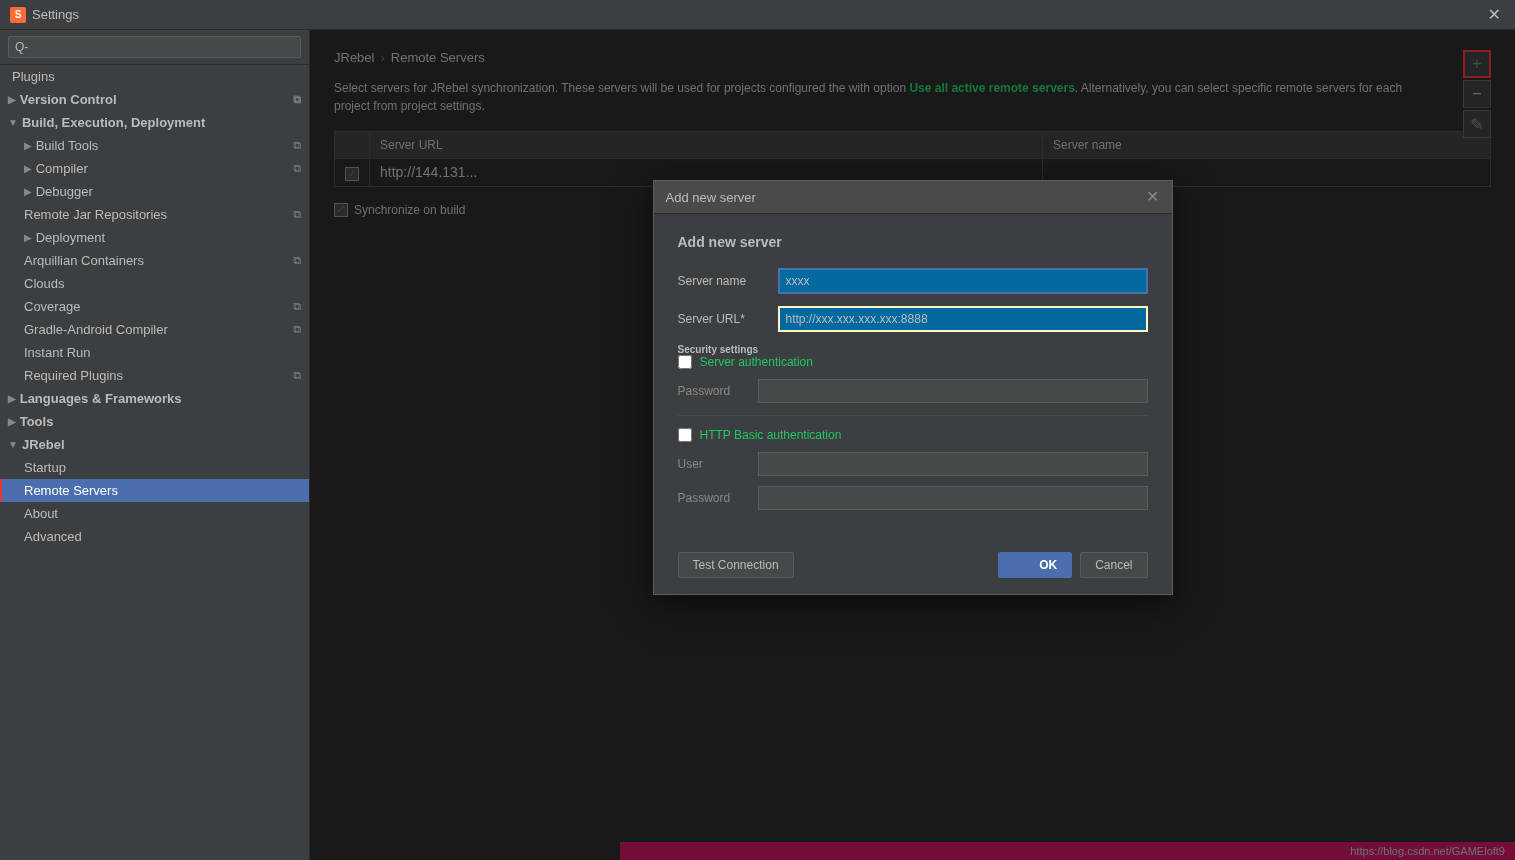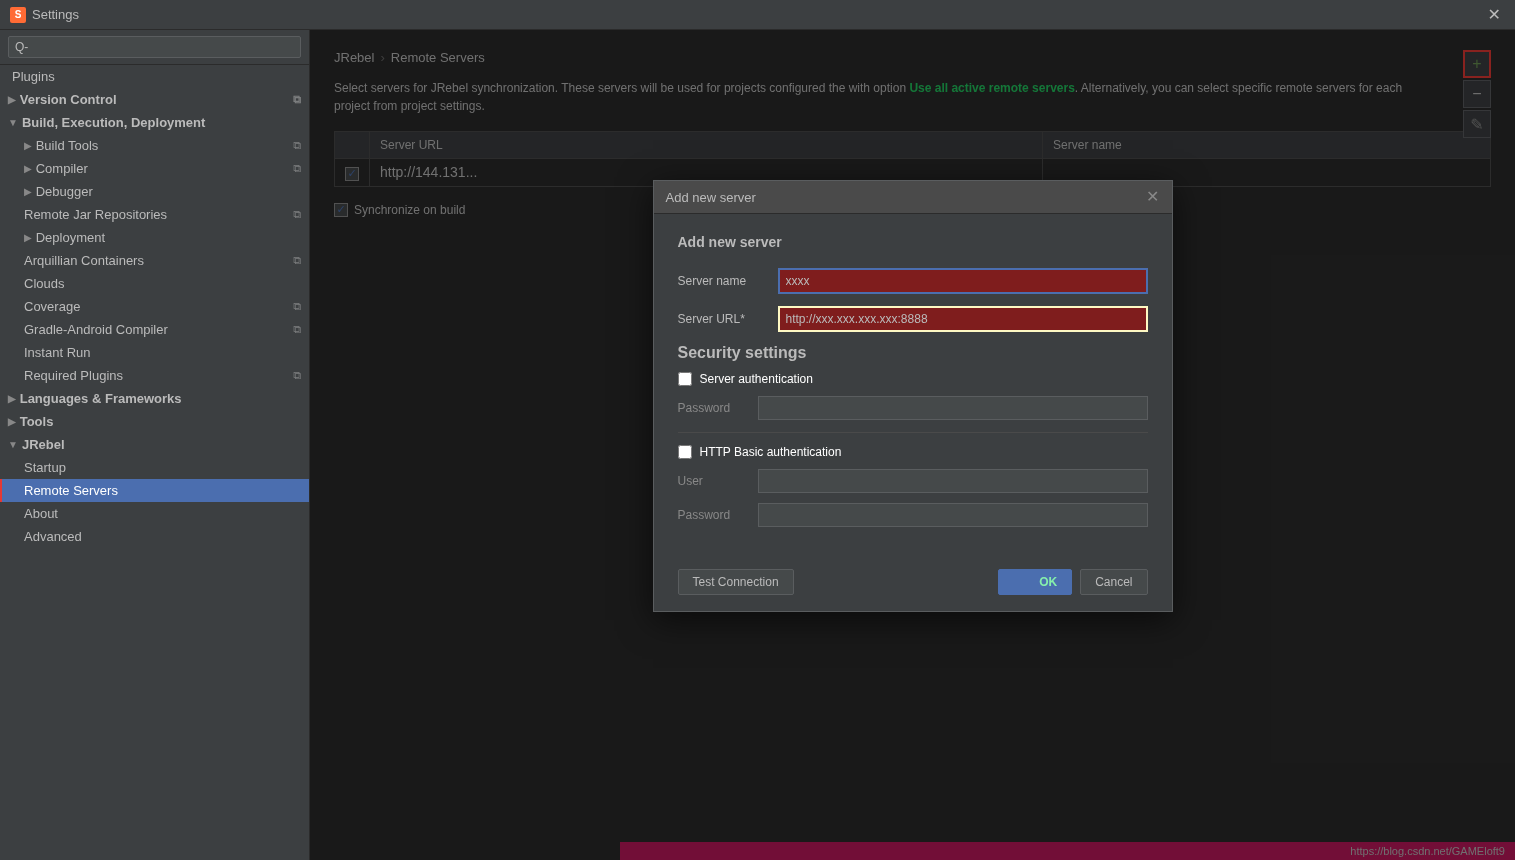--- a/index.html
+++ b/index.html
@@ -279,56 +279,55 @@
       margin-bottom: 12px;
     }
     .form-label {
       width: 100px;
       font-size: 12px;
       color: #bbbbbb;
       flex-shrink: 0;
     }
     .form-input {
       flex: 1;
-      background: #7f1d1d;
+      background: #0369a1;
       border: 1px solid #6b6b6b;
       color: #bbbbbb;
       padding: 4px 6px;
       font-size: 12px;
       outline: none;
     }
     .form-input.highlighted {
       border: 2px solid #4b6eaf;
     }
     .form-input.red-border {
       border: 2px solid #fef9c3;
     }
 
     .section-heading {
-      font-size: 16px;
+      font-size: 10px;
       font-weight: bold;
       color: #bbbbbb;
-      margin-bottom: 10px;
       margin-top: 6px;
     }
 
     .checkbox-row {
       display: flex;
       align-items: center;
       gap: 8px;
       margin-bottom: 10px;
     }
     .checkbox-row input[type=checkbox] {
       width: 14px;
       height: 14px;
       accent-color: #4b6eaf;
     }
     .checkbox-label {
       font-size: 12px;
-      color: #ffffff;
+      color: #22c55e;
     }
 
     .password-row {
       display: flex;
       align-items: center;
       margin-bottom: 10px;
     }
     .password-label {
       width: 80px;
       font-size: 12px;
@@ -363,21 +362,21 @@
       cursor: pointer;
       border-radius: 2px;
       border: 1px solid #5a5d5f;
     }
     .btn-default {
       background: #45494a;
       color: #bbbbbb;
     }
     .btn-primary {
       background: #4b6eaf;
-      color: #86efac;
+      color: #ffffff;
       border-color: #4b6eaf;
       font-weight: bold;
       padding-left: 40px;
     }
 
     
     .chk {
       width: 14px;
       height: 14px;
       border: 1px solid #888;

